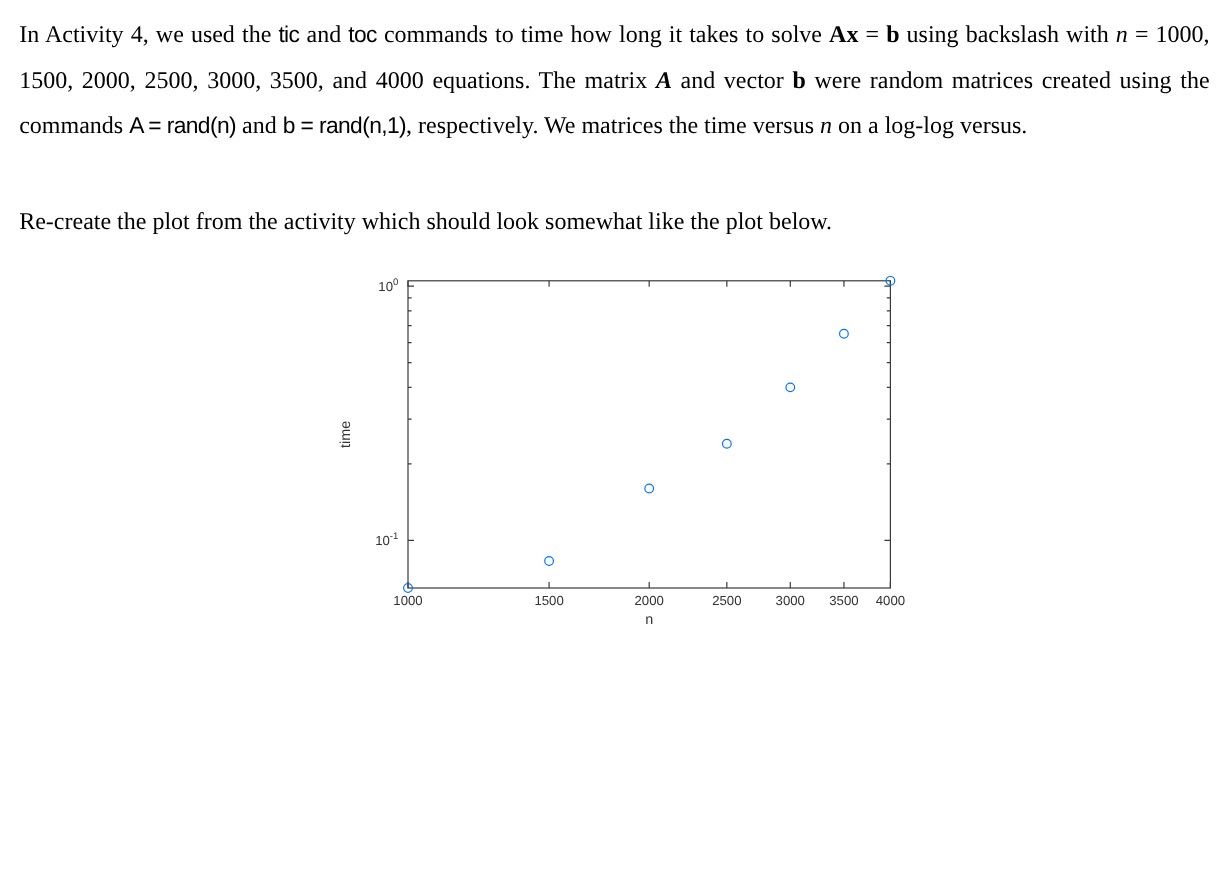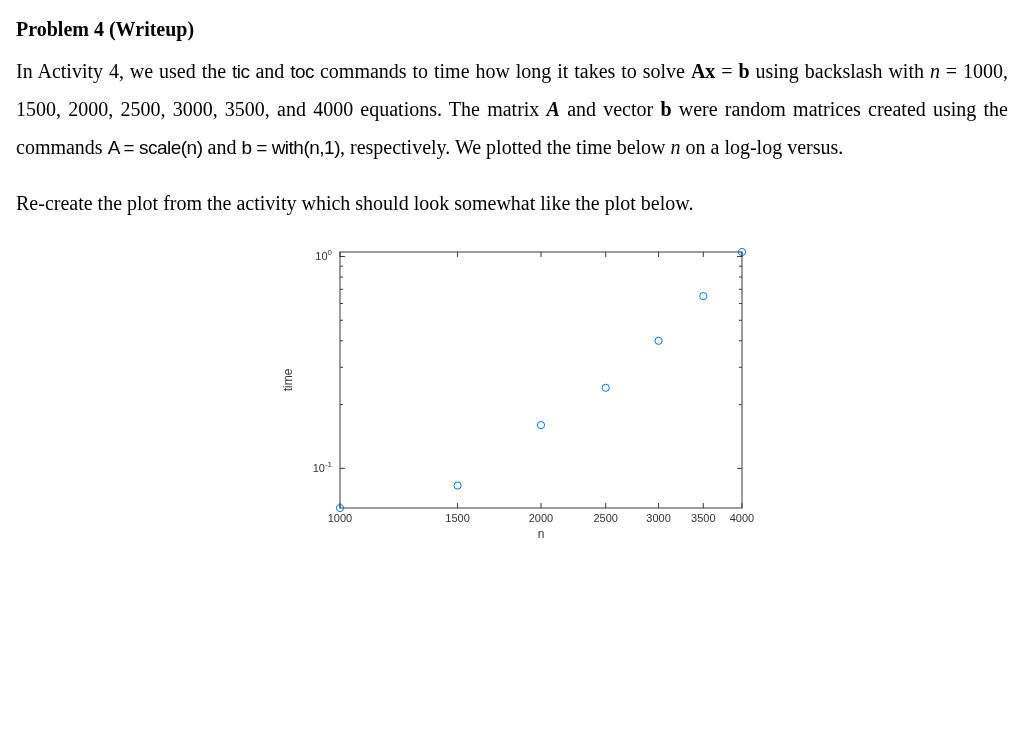--- a/index.html
+++ b/index.html
@@ -17,21 +17,21 @@
   }
   .heading {
     font-weight: bold;
     margin-bottom: 4px;
   }
   .para {
     margin-bottom: 2px;
     text-align: justify;
   }
   .para2 {
-    margin-top: 18px;
+    margin-top: 42px;
     margin-bottom: 18px;
   }
   .tt {
     font-family: Liberation Sans, sans-serif;
     font-size: 0.95em;
     letter-spacing: -0.5px;
   }
   .mathbf { font-weight: bold; }
   .mathit { font-style: italic; }
 
@@ -69,25 +69,24 @@
     fill: none;
     stroke: #0072ff;
     stroke-width: 1;
   }
 </style>
 </head>
 <body>
 
 <div class="page">
 
-  <div class="heading">Problem 4 (Writeup)</div>
 
   <div class="para">
     <span>In Activity 4, we used the </span><span class="tt">tic</span><span> and </span><span class="tt">toc</span><span> commands to time how long it takes to solve </span><span class="mathbf">Ax</span><span> = </span><span class="mathbf">b</span><span> using backslash with </span><span class="mathit">n</span><span> = 1000, 1500, 2000, 2500, 3000, 3500, and 4000 equations. The matrix </span><span class="mathbf mathit">A</span><span> and vector </span><span class="mathbf">b</span><span> were random matrices created using the commands</span>
-    <span class="tt">A = scale(n)</span><span> and </span><span class="tt">b = with(n,1)</span><span>, respectively.  We plotted the time below </span><span class="mathit">n</span><span> on a log-log versus.</span>
+    <span class="tt">A = rand(n)</span><span> and </span><span class="tt">b = rand(n,1)</span><span>, respectively.  We matrices the time versus </span><span class="mathit">n</span><span> on a log-log versus.</span>
   </div>
 
   <div class="para para2">Re-create the plot from the activity which should look somewhat like the plot below.</div>
 
   <div class="chart-wrap">
     <svg class="chart-svg" viewBox="0 0 500 320">
       <g id="chart-root">
           <rect x="78" y="12" width="402" height="256" class="box"></rect>
           <line x1="78" y1="268" x2="78" y2="263" class="tick"></line>
           <line x1="78" y1="12" x2="78" y2="17" class="tick"></line>

